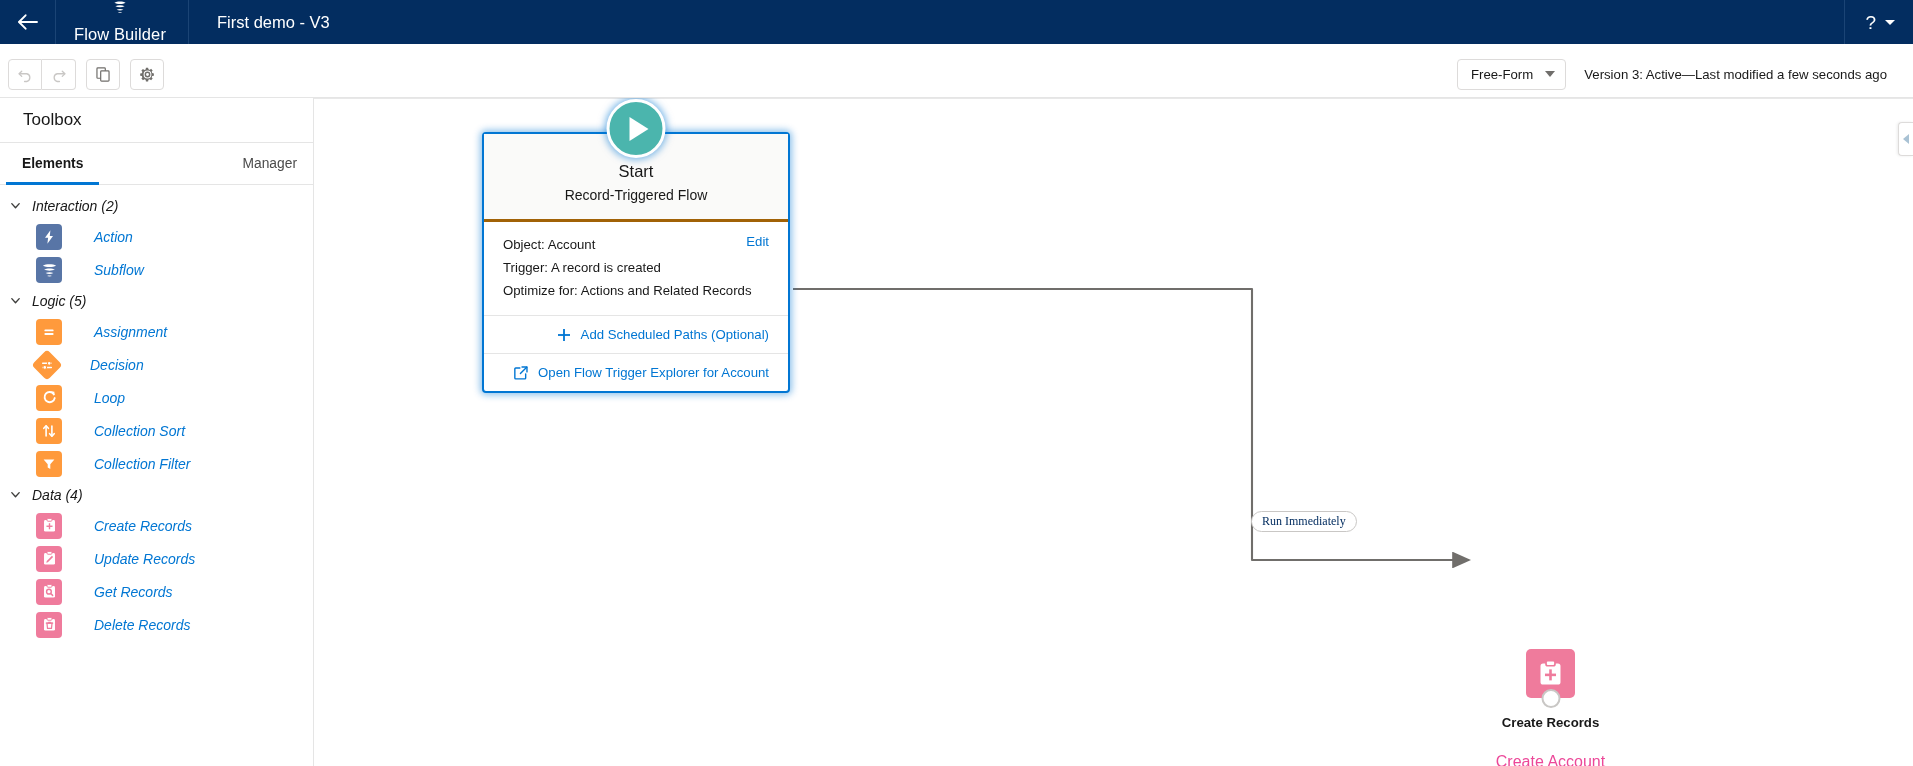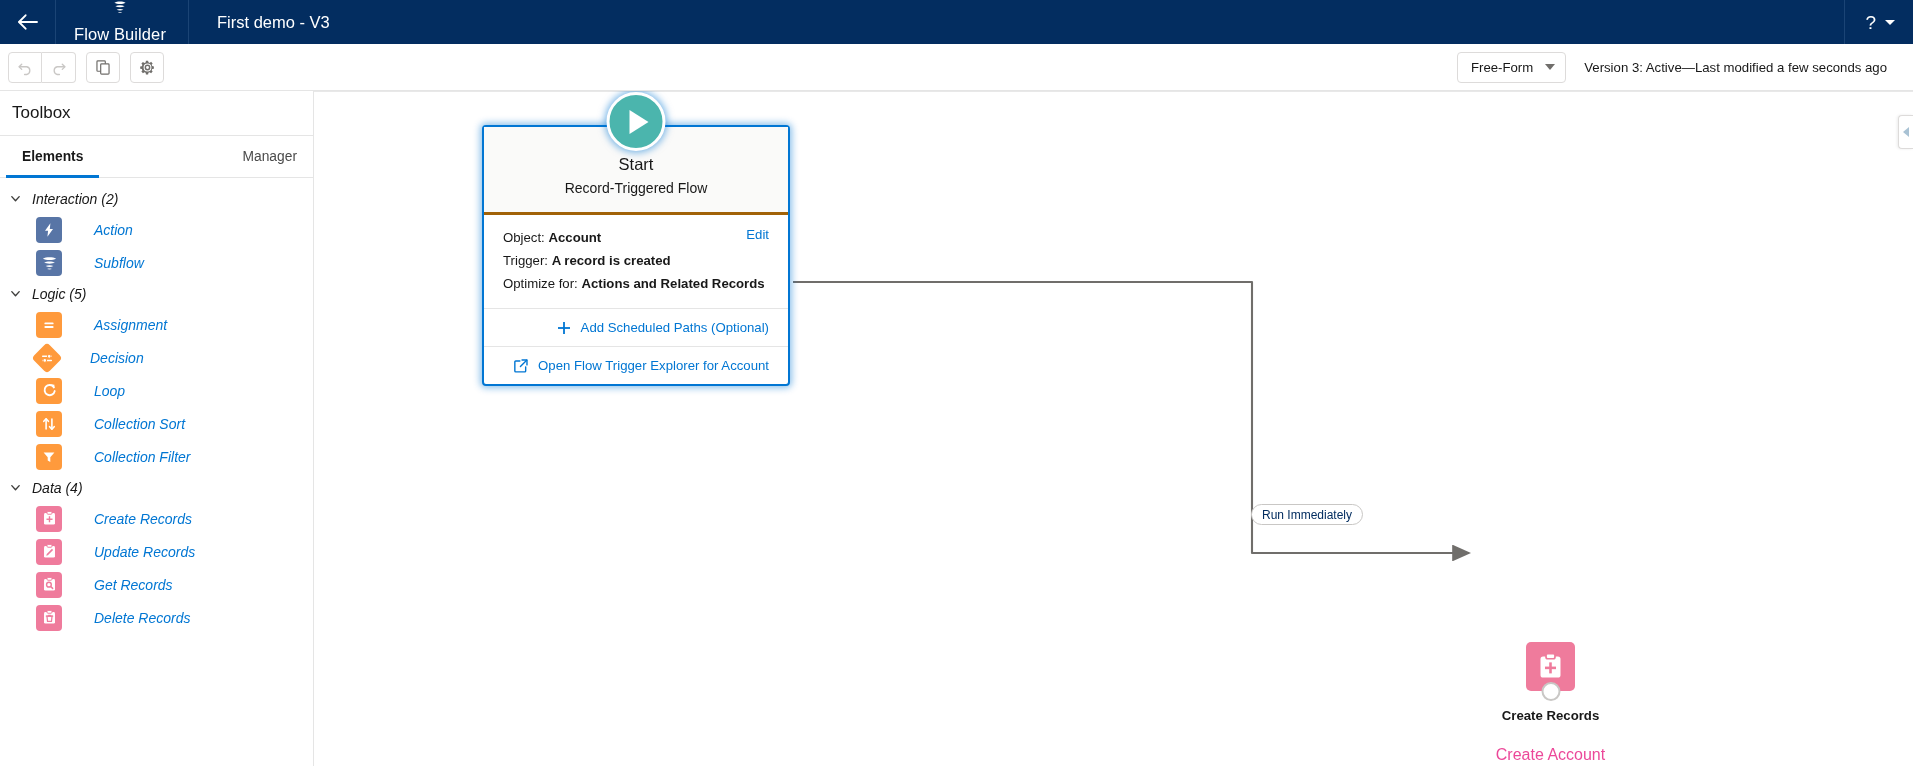--- a/index.html
+++ b/index.html
@@ -65,20 +65,21 @@
 
   
   .toolbar {
     height: 47px;
     background: #ffffff;
     border-bottom: 1px solid #e5e5e5;
     display: flex;
     align-items: center;
     padding: 0 10px 0 8px;
     position: relative;
+    margin-top: 7px;
   }
   .tb-group { display: flex; align-items: center; }
   .tb-btn {
     width: 34px; height: 31px;
     border: 1px solid #dddbda;
     background: #ffffff;
     display: flex; align-items: center; justify-content: center;
     cursor: pointer;
   }
   .tb-btn.first { border-radius: 4px 0 0 4px; }
@@ -151,21 +152,21 @@
     width: 314px;
     background: #ffffff;
     border-right: 1px solid #e5e5e5;
     display: flex;
     flex-direction: column;
     flex-shrink: 0;
   }
   .toolbox-title {
     height: 45px;
     display: flex; align-items: center;
-    padding-left: 12px;
+    padding-left: 23px;
     font-size: 17px;
     color: #181818;
     border-bottom: 1px solid #e5e5e5;
   }
   .tabs {
     display: flex;
     height: 42px;
     border-bottom: 1px solid #e5e5e5;
     padding-left: 6px;
     justify-content: space-between;
@@ -268,21 +269,21 @@
     padding: 11px 19px 13px;
     border-bottom: 1px solid #e5e5e5;
     position: relative;
   }
   .detail-line {
     font-size: 13.2px;
     color: #181818;
     line-height: 23px;
     white-space: nowrap;
   }
-  .detail-line b { font-weight: bold; }
+  .detail-line b { font-weight: normal; }
   .edit-link {
     position: absolute;
     right: 19px; top: 12px;
     font-size: 13.2px;
     color: #0176d3;
     cursor: pointer;
   }
   .start-action {
     display: flex; align-items: center;
     gap: 10px;
@@ -322,20 +323,21 @@
     top: 413px;
     height: 21px;
     padding: 0 10px;
     border: 1px solid #c9c7c5;
     border-radius: 11px;
     background: #ffffff;
     display: flex; align-items: center;
     font-size: 12px;
     color: #032D60;
     white-space: nowrap;
+    font-family: Liberation Serif, serif;
   }
 
   
   .cr-node {
     position: absolute;
     left: 1169px;
     top: 551px;
     width: 135px;
     text-align: center;
   }

